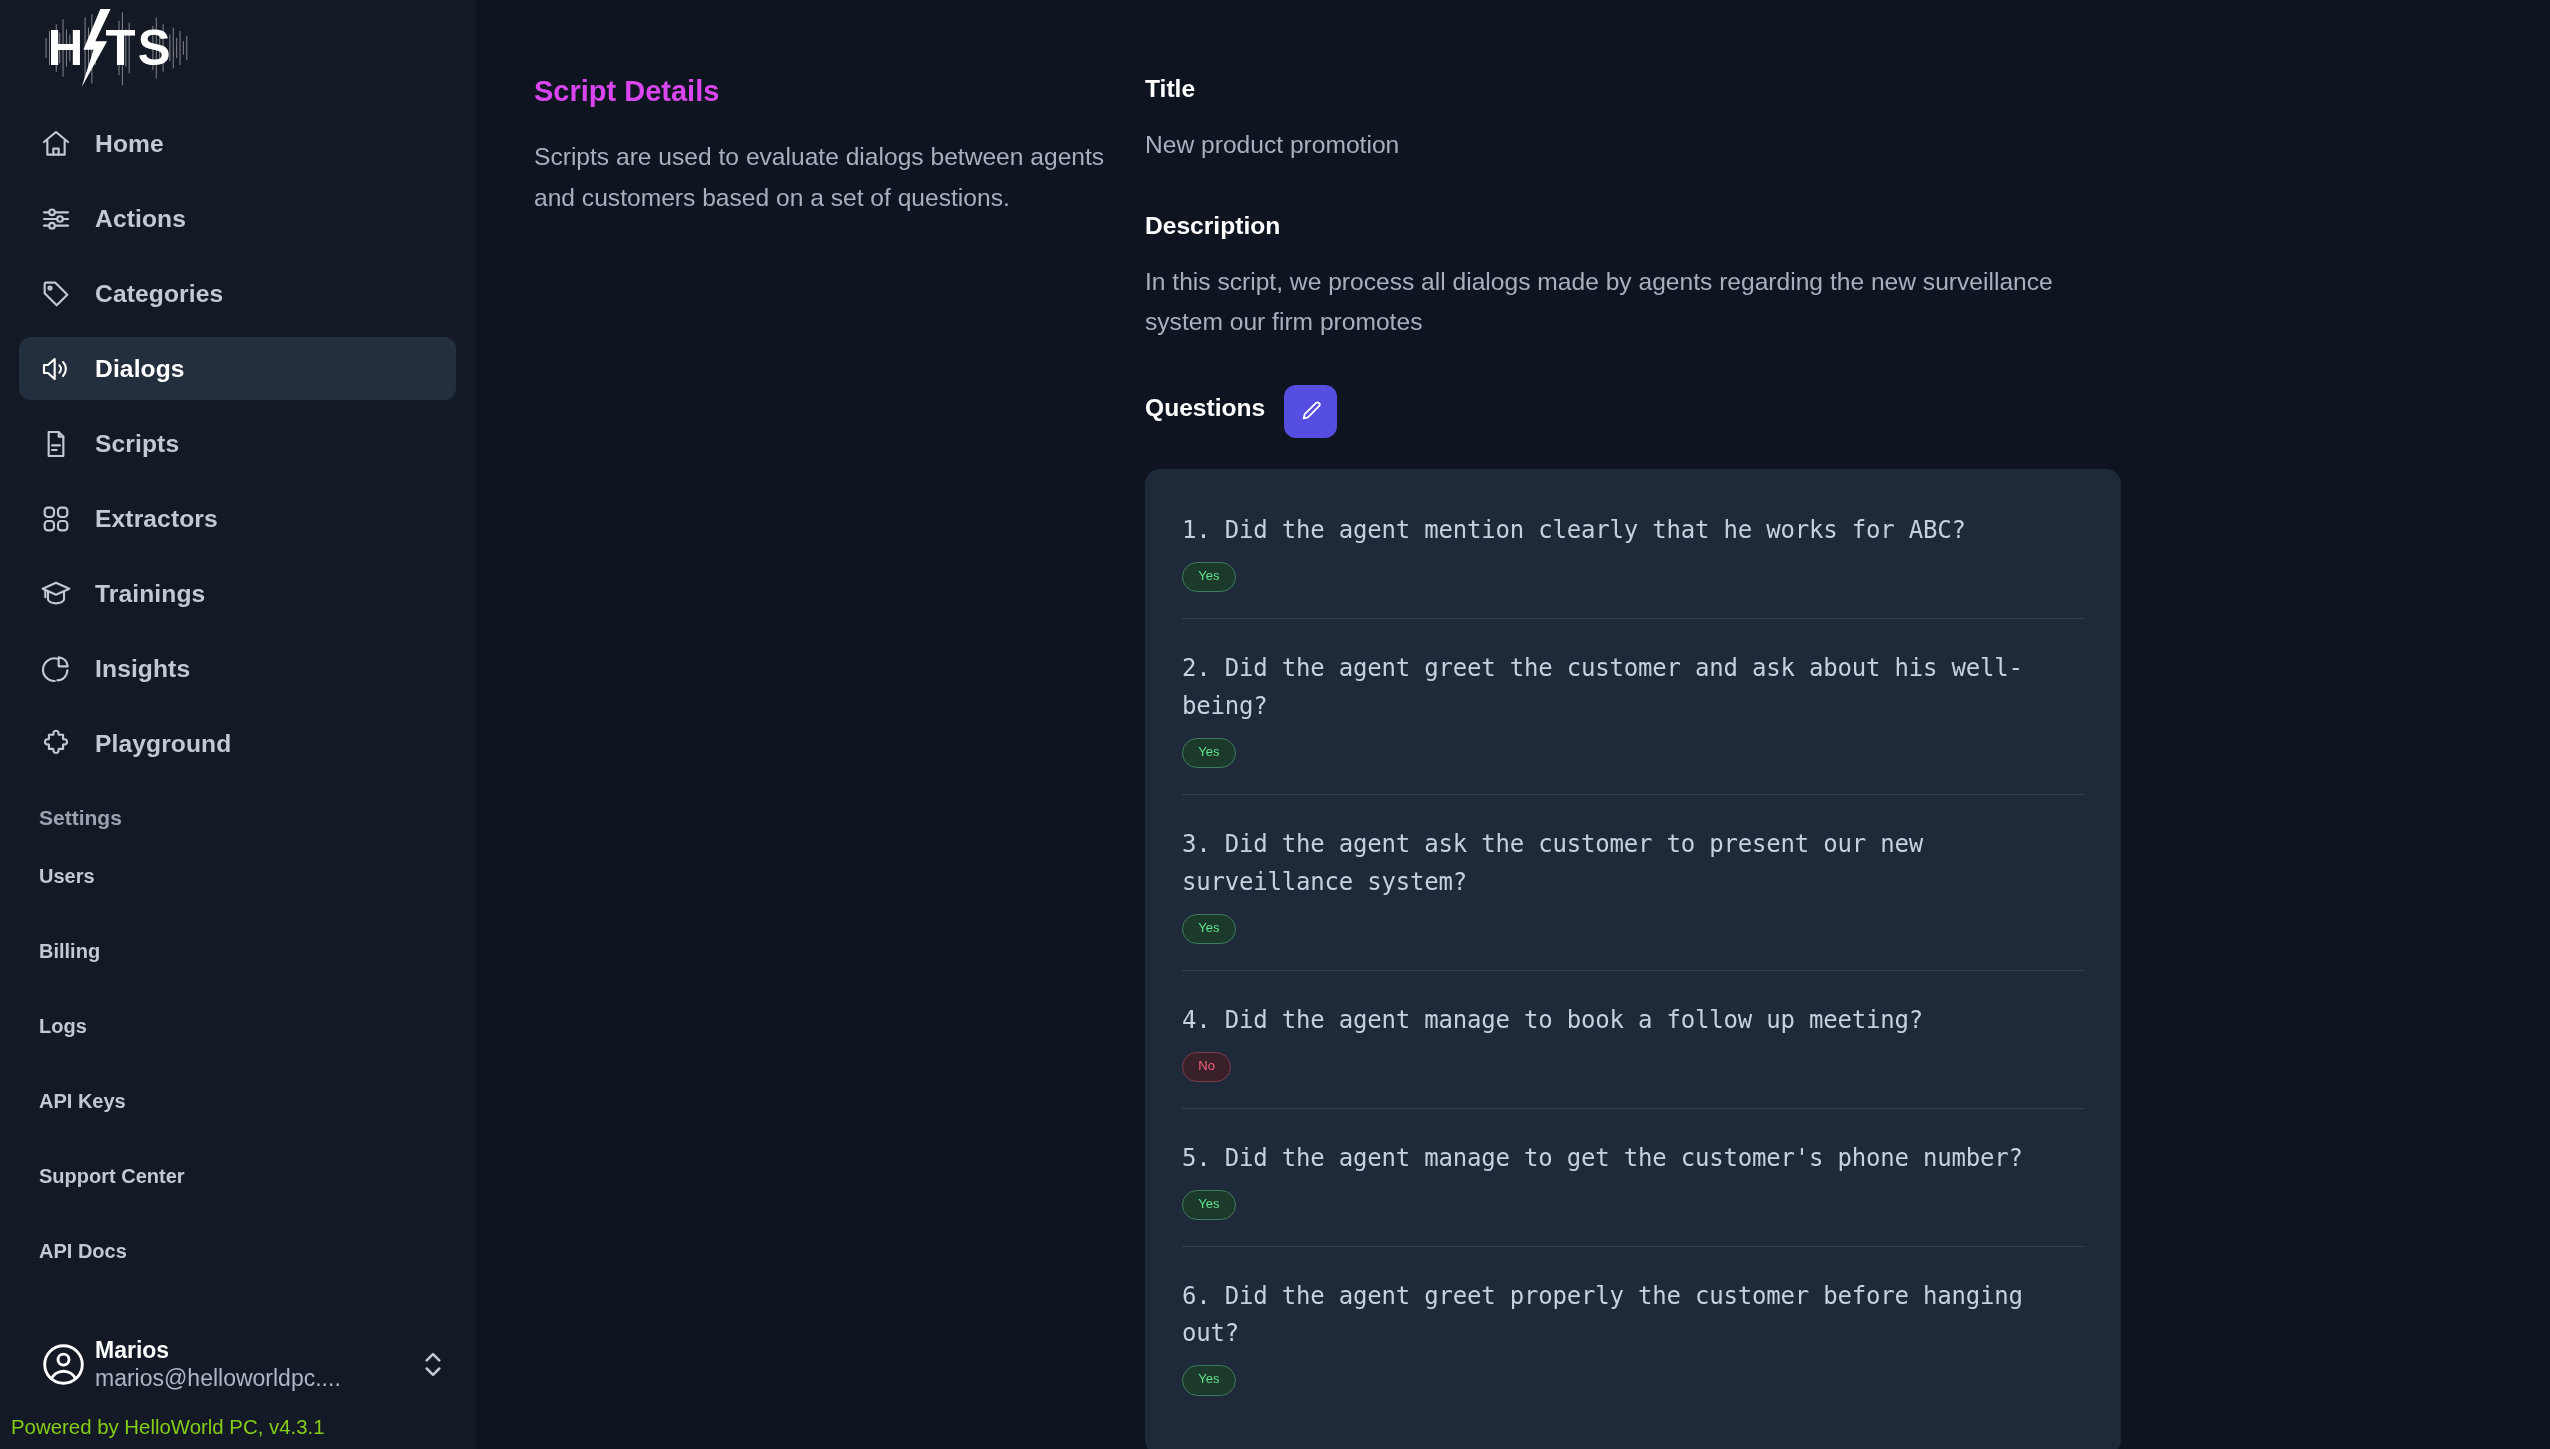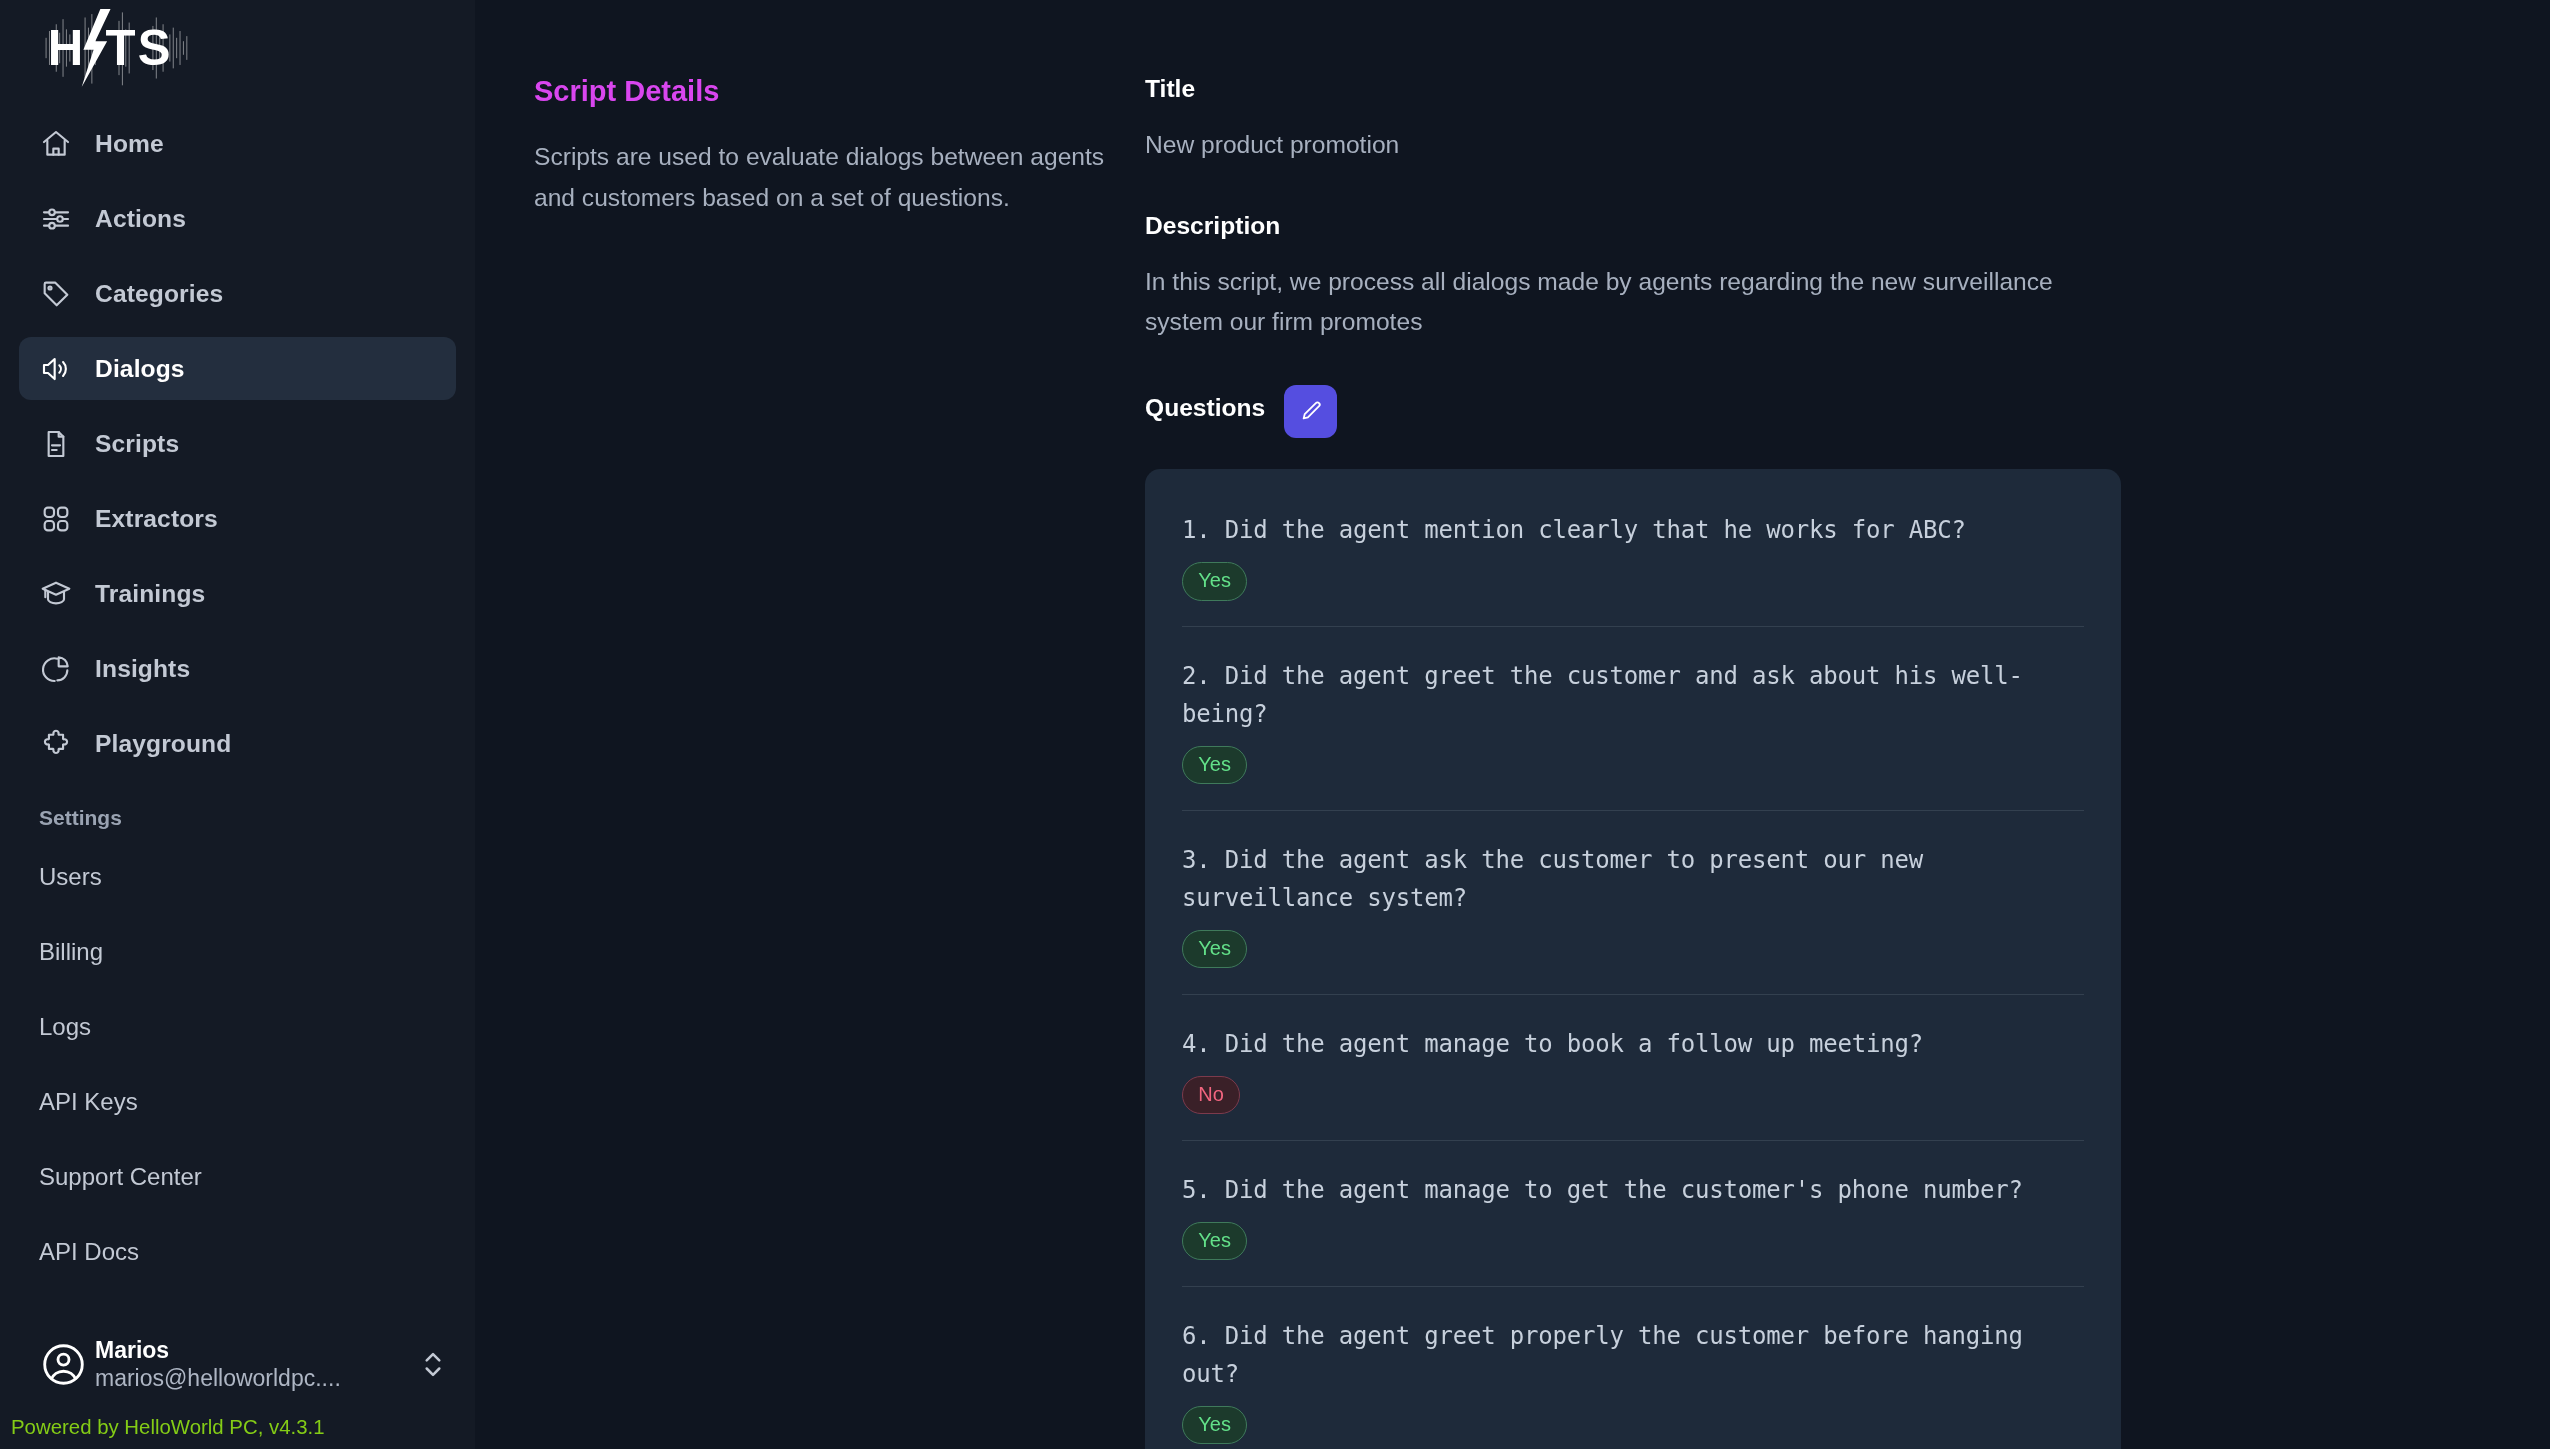--- a/index.html
+++ b/index.html
@@ -80,22 +80,22 @@
     font-size: 21px;
     font-weight: 700;
     color: #9aa3b2;
     padding: 0 39px;
     margin-top: 31px;
     margin-bottom: 8.5px;
   }
 
   .sub-item {
     display: block;
-    font-size: 24px;
-    font-weight: 400;
+    font-size: 20px;
+    font-weight: 700;
     color: #c3c9d4;
     padding: 0 39px;
     height: 75px;
     line-height: 75px;
     cursor: pointer;
     white-space: nowrap;
   }
 
   .user-box {
     position: absolute;
@@ -220,21 +220,21 @@
   .q-text {
     font-family: "DejaVu Sans Mono", "Liberation Mono", monospace;
     font-size: 24px;
     line-height: 1.58;
     color: #c7d0dc;
     letter-spacing: -0.2px;
   }
   .q-badge-row { padding: 12px 0 25.5px 0; }
   .badge {
     display: inline-block;
-    font-size: 20px;
+    font-size: 13px;
     padding: 6px 15.3px 7.6px 15.3px;
     border-radius: 848px;
     line-height: 1.15;
   }
   .badge.yes {
     background: #1c3a2c;
     border: 0.8px solid #3f7a5b;
     color: #63e089;
   }
   .badge.no {

